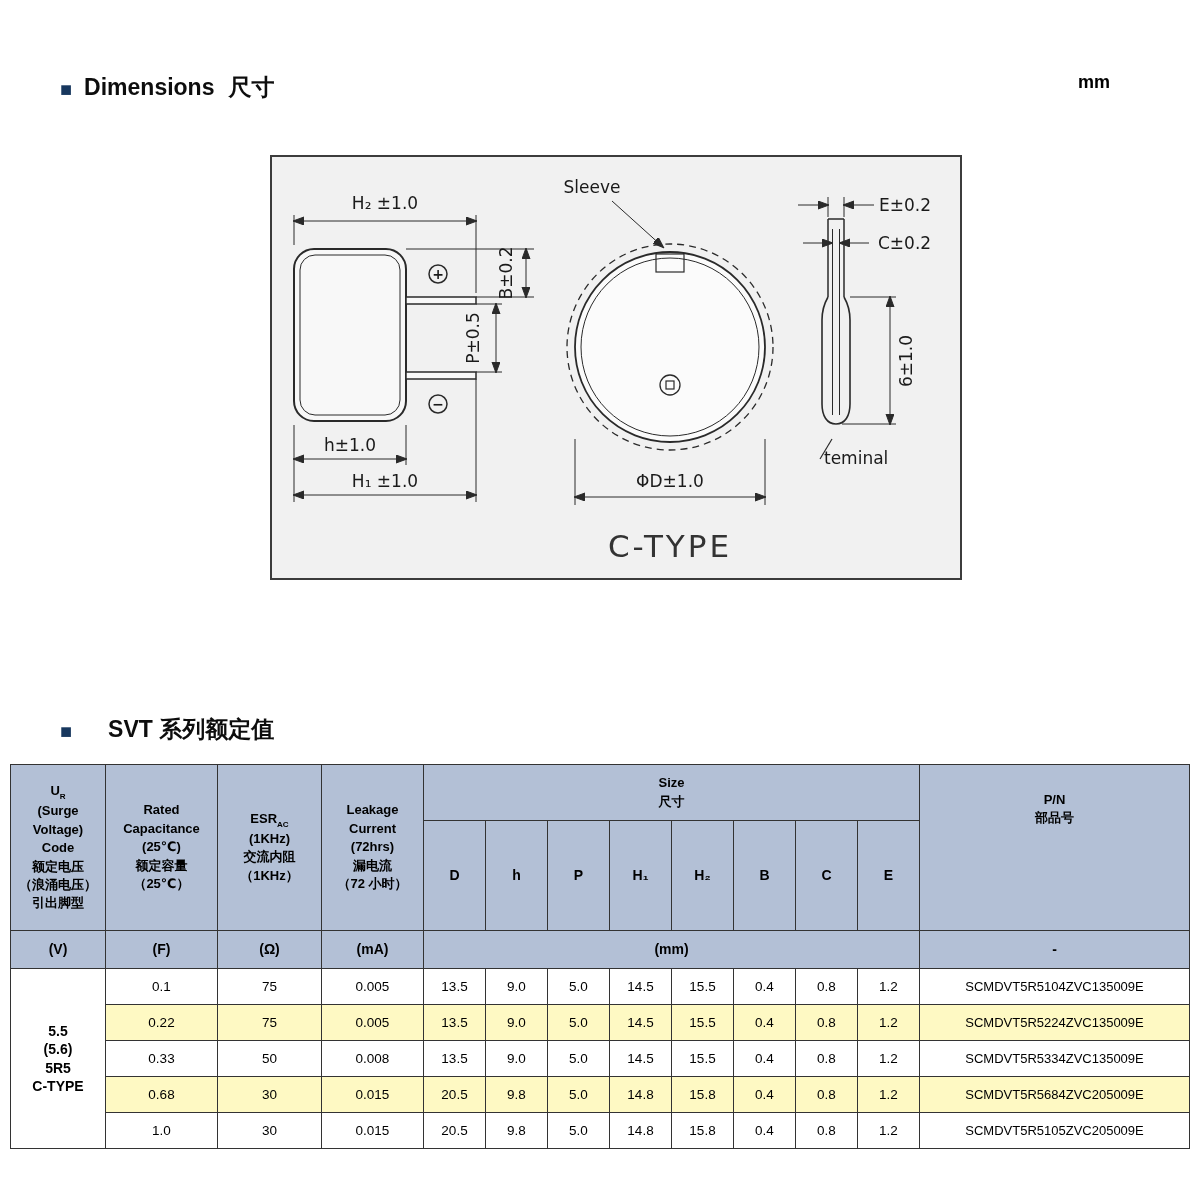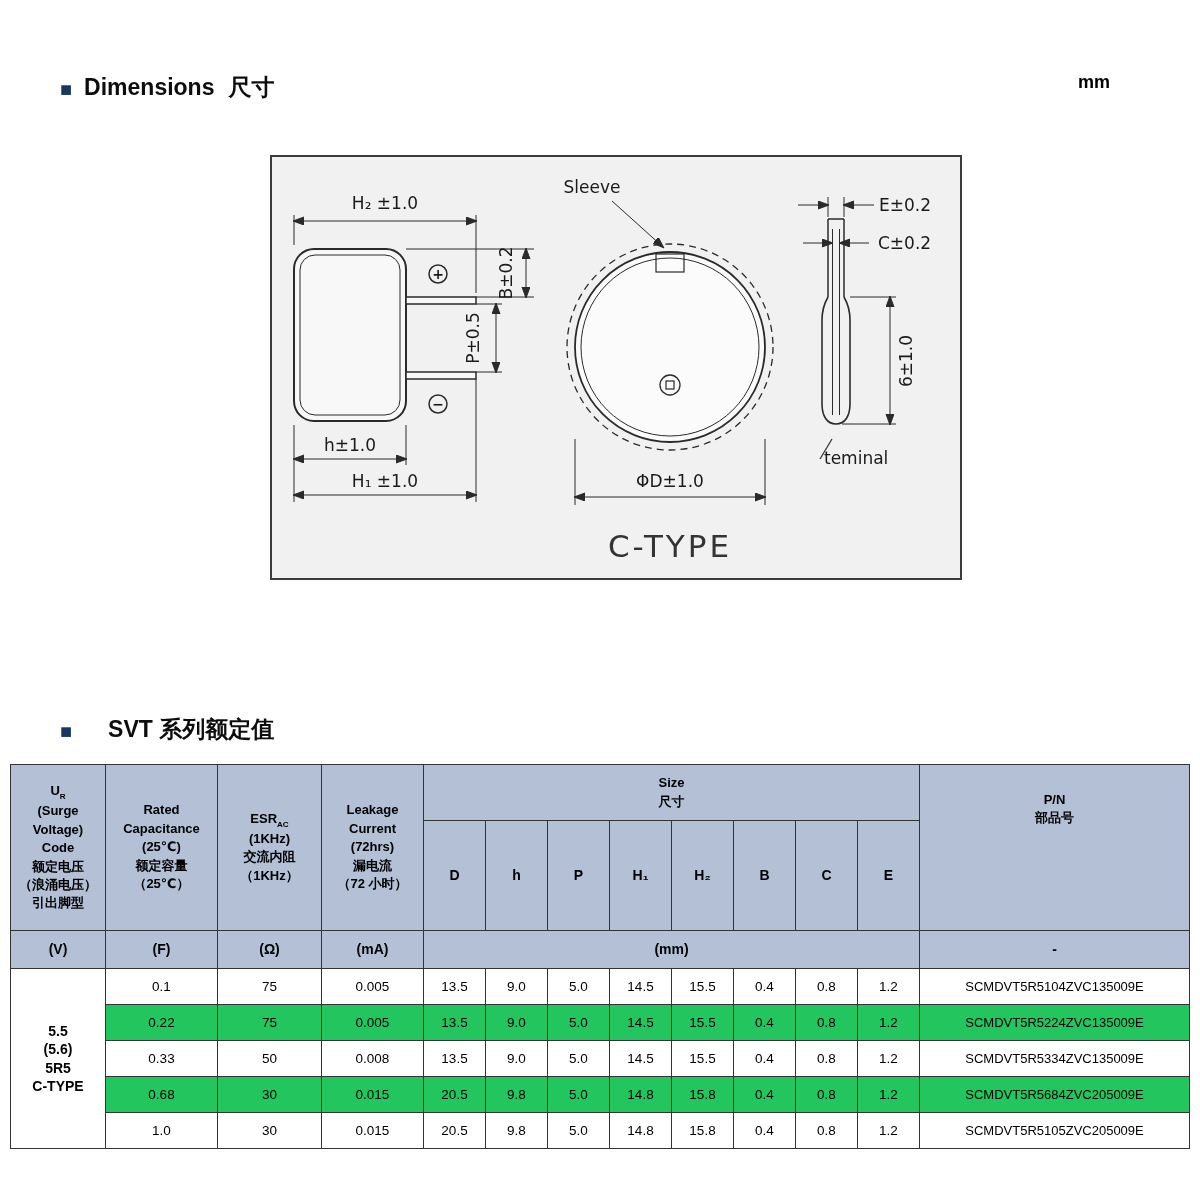--- a/index.html
+++ b/index.html
@@ -32,21 +32,21 @@
     border:1px solid #333; text-align:center; vertical-align:middle; padding:1px 2px;
   }
   .ratings th { background:#b3c0d6; font-size:13px; font-weight:bold; line-height:1.42; }
   tr.h1row { height:56px; }
   tr.h2row { height:110px; }
   tr.h2row th { font-size:14px; }
   th.pn-head { vertical-align:top; padding-top:26px; }
   tr.units { height:38px; }
   tr.units th { font-size:14px; }
   tr.r-data { height:36px; font-size:13.5px; background:#ffffff; }
-  tr.r-data.alt td { background:#22c55e; }
+  tr.r-data.alt td { background:#fef9c3; }
   td.group-cell { font-weight:bold; font-size:14px; line-height:1.32; background:#ffffff !important; }
   td.pn-cell { font-size:13px; }
   .pre { white-space:pre-line; }
   sub { font-size:0.62em; }
 </style>
 </head>
 <body>
 
 <div class="section-title" style="left:60px; top:72px;">
   <span class="bullet">■</span>

